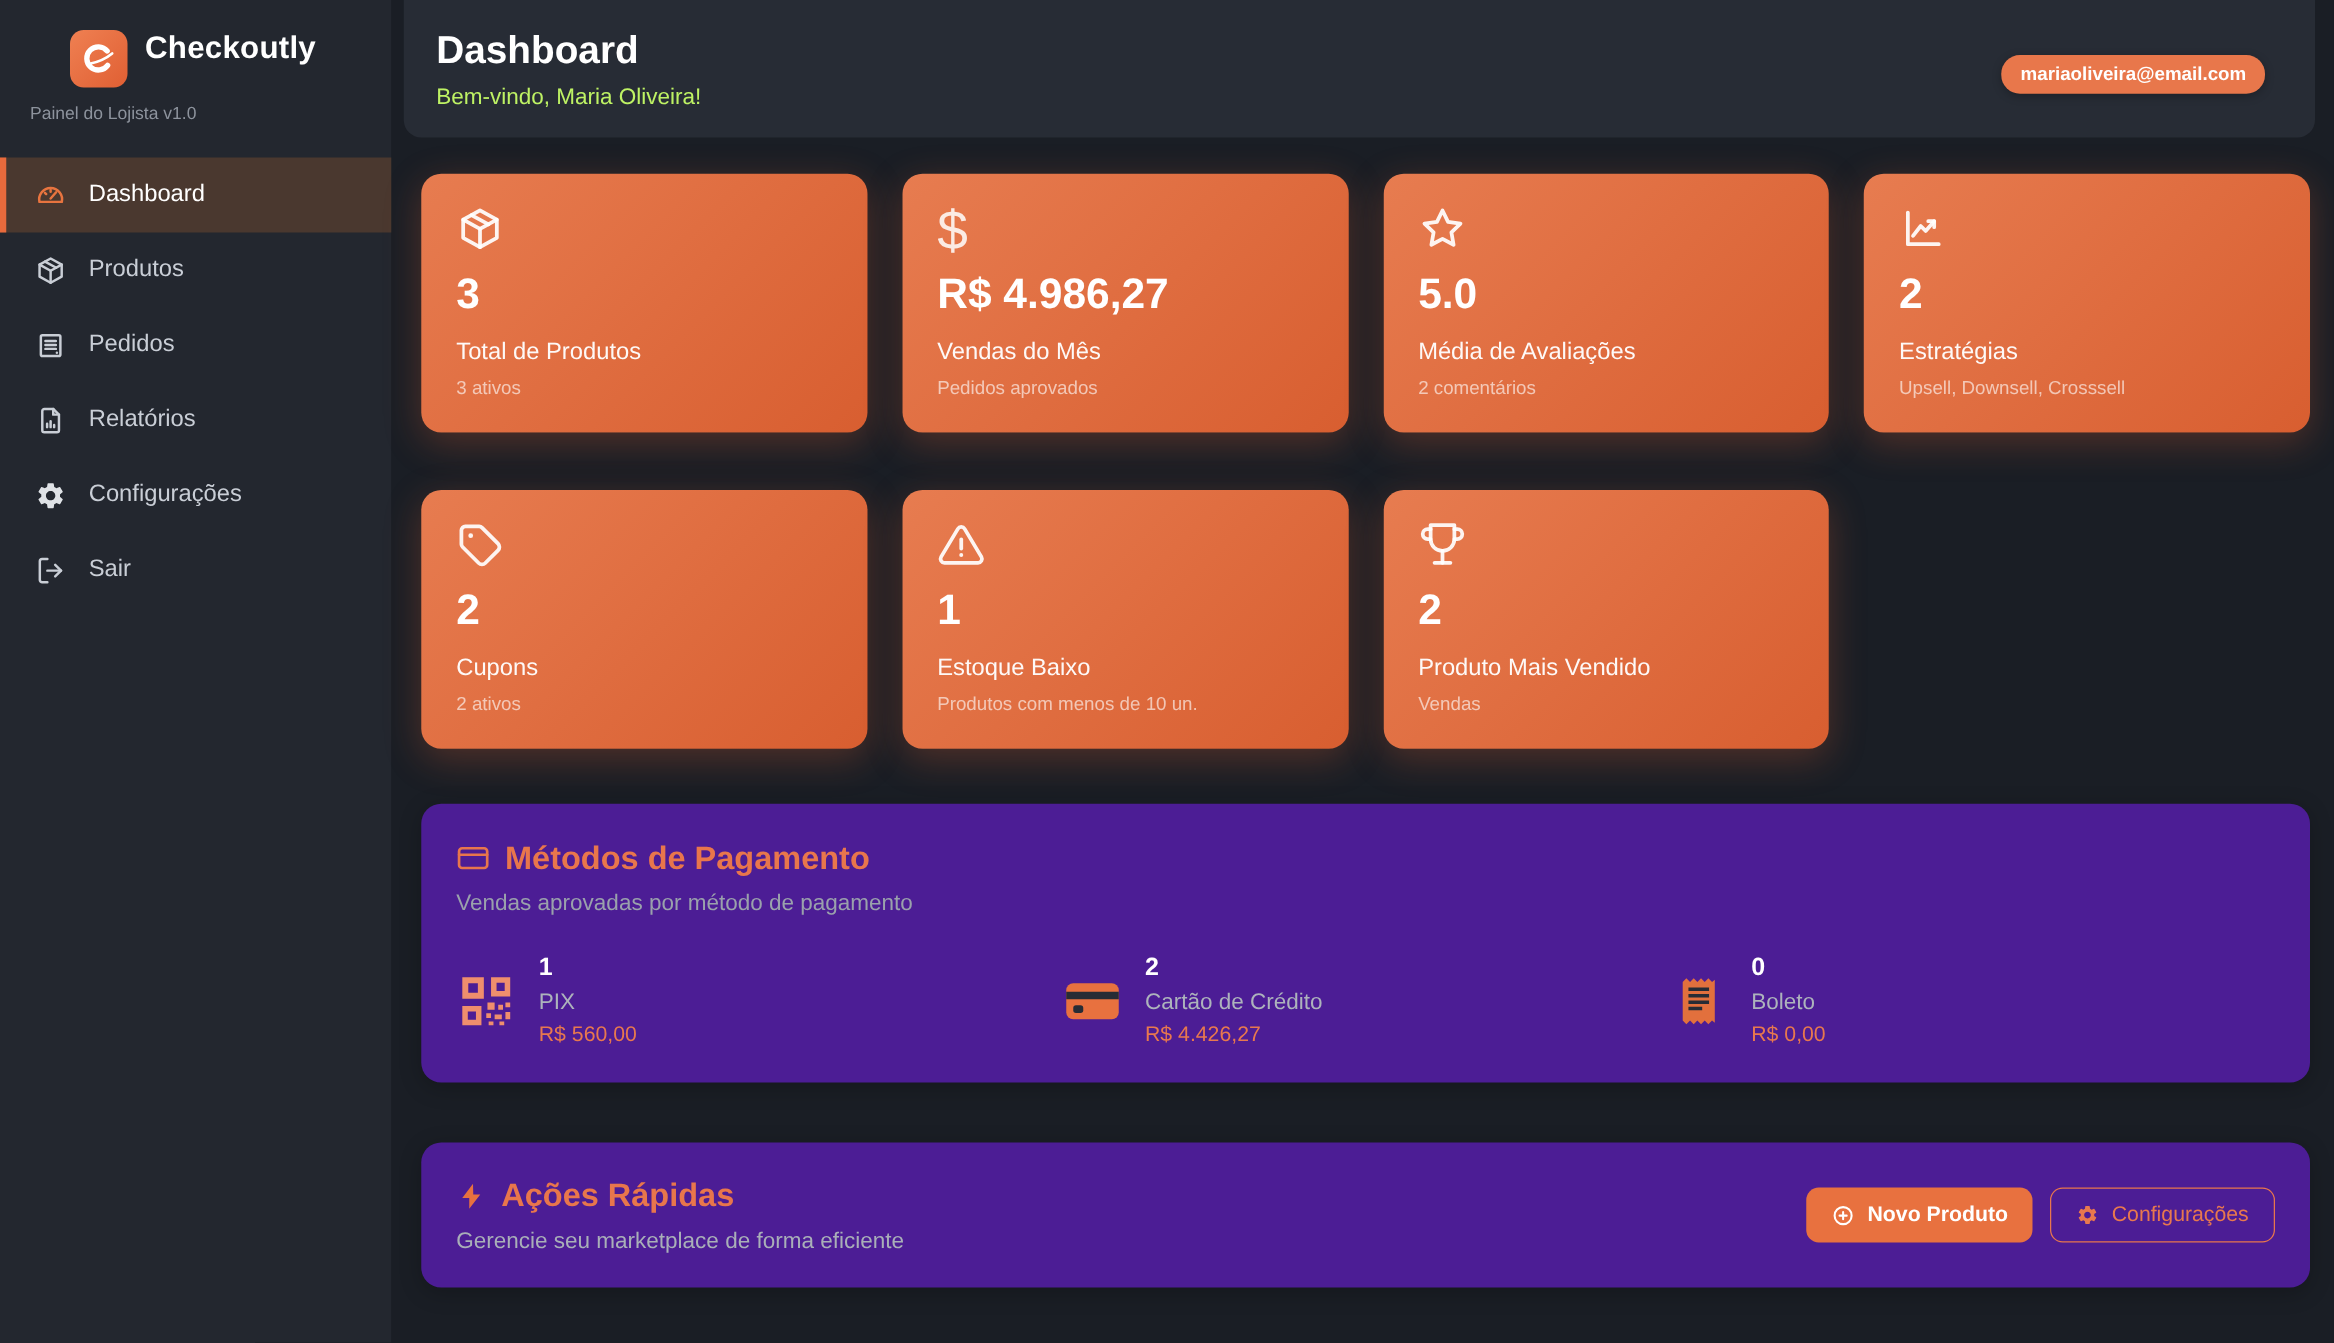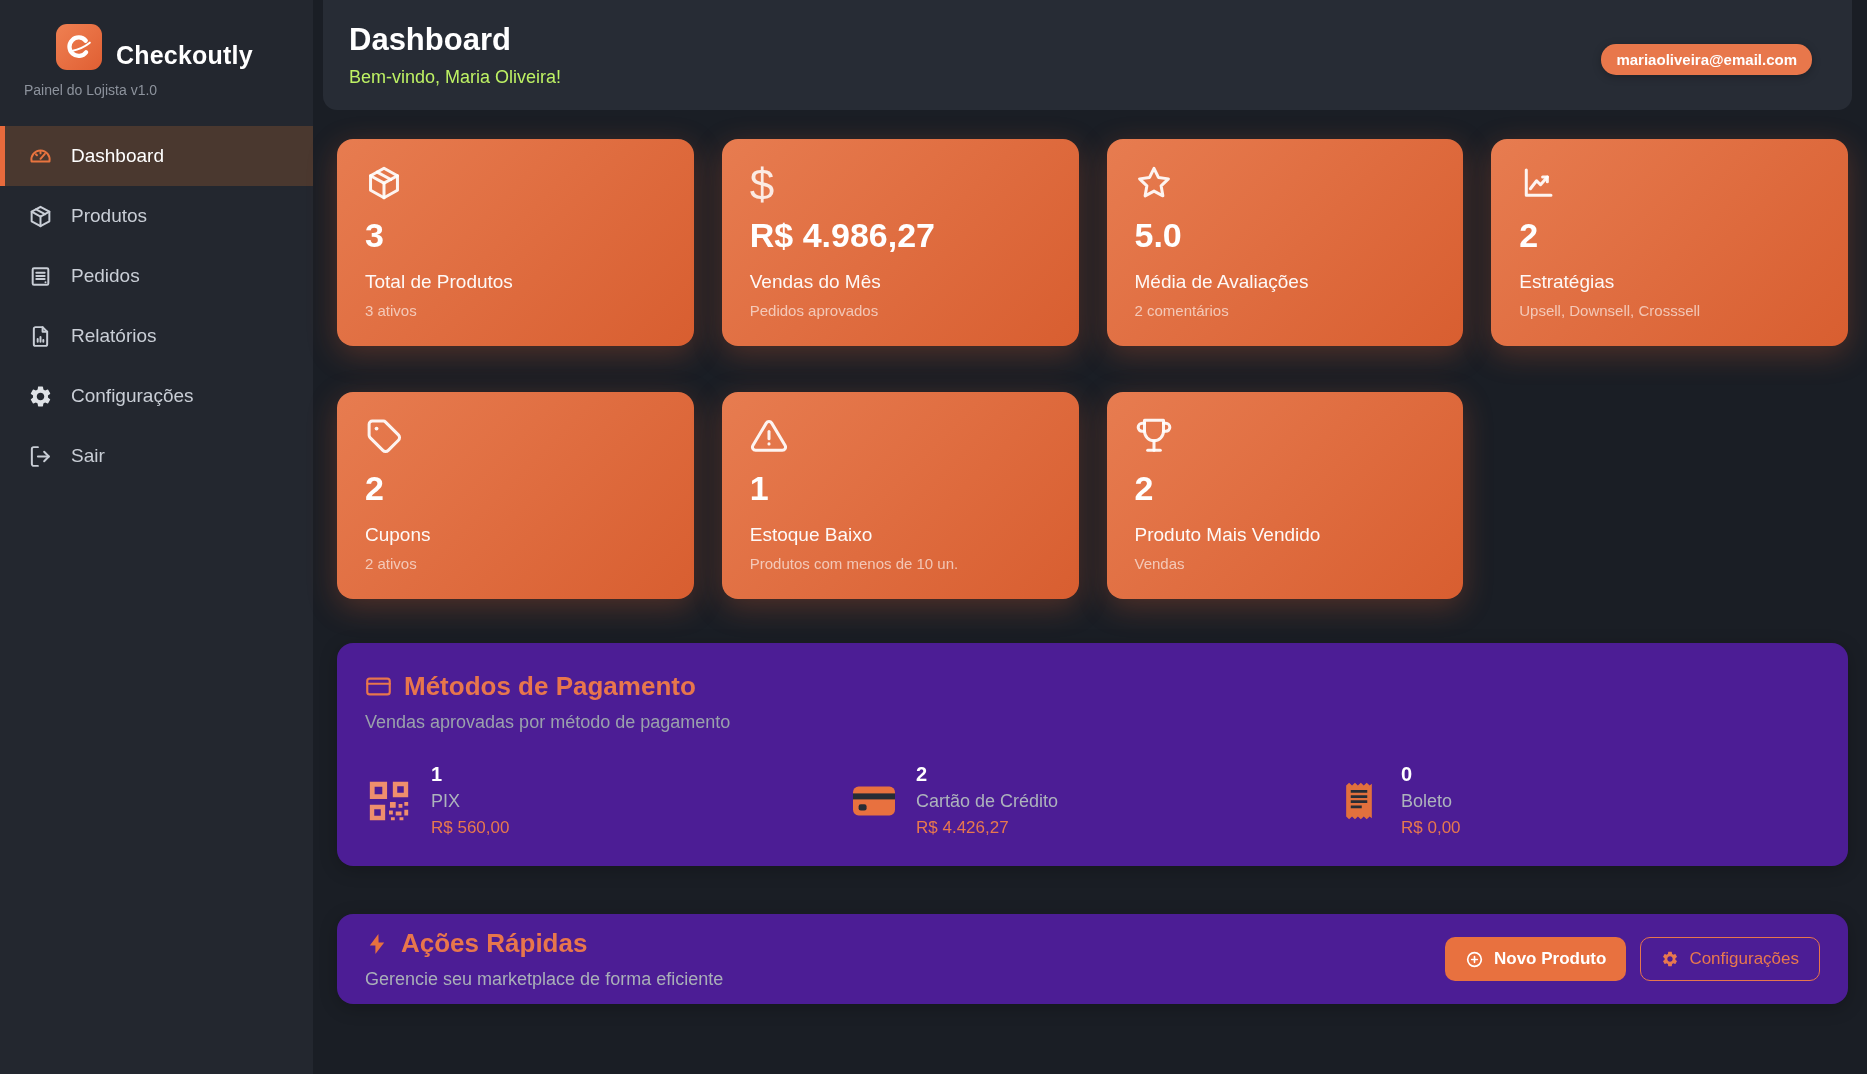--- a/index.html
+++ b/index.html
@@ -10,21 +10,21 @@
     color:#fff;
     overflow:hidden;
     position:relative;
   }
   
   .sidebar {
     position:absolute; left:0; top:0; width:313px; height:1074px;
     background:#23272f;
   }
   .brand { padding:24px 24px 0 24px; height:126px; }
-  .brand-row { display:flex; align-items:flex-end; gap:14px;padding-left:32px; }
+  .brand-row { display:flex; align-items:flex-start; gap:14px;padding-left:32px; }
   .logo {
     width:46px; height:46px; border-radius:11px;
     background:linear-gradient(135deg,#ef8052,#e05f33);
     display:flex; align-items:center; justify-content:center;
     flex:0 0 auto;
   }
   .brand-name { font-size:25px; font-weight:bold; color:#fff; letter-spacing:.2px; }
   .brand-sub { margin-top:12px; font-size:14px; color:#8d939d; }
   .nav { margin-top:0; }
   .nav-item {
@@ -84,21 +84,21 @@
   .panel-title { font-size:26px; font-weight:bold; color:#e8764c; }
   .panel-sub { margin-top:10px; font-size:18px; color:#9aa1ac; }
 
   .methods { display:flex; margin-top:30px; }
   .method { flex:1 1 0; display:flex; align-items:center; gap:18px; }
   .method-icon { width:48px; height:48px; display:flex; align-items:center; justify-content:center; flex:0 0 auto; }
   .method-count { font-size:20px; font-weight:bold; color:#fff; }
   .method-label { font-size:18px; color:#adb3bc; margin:5px 0 6px 0; }
   .method-amount { font-size:17px; color:#e8784e; }
 
-  .quick { margin-top:48px; height:90px; display:flex; align-items:center; justify-content:space-between; padding:0 28px; }
+  .quick { margin-top:48px; height:116px; display:flex; align-items:center; justify-content:space-between; padding:0 28px; }
   .quick-sub { margin-top:10px; font-size:18px; color:#a9afb8; }
   .quick-buttons { display:flex; gap:14px; }
   .btn {
     display:flex; align-items:center; gap:10px;
     font-size:17px; font-weight:bold; border-radius:10px;
     padding:11px 20px; cursor:pointer; border:none;
     font-family:"Liberation Sans", sans-serif;
   }
   .btn-primary { background:#e8713f; color:#fff; }
   .btn-outline { background:transparent; color:#e8784e; border:1.5px solid #e8764c; font-weight:normal; }

